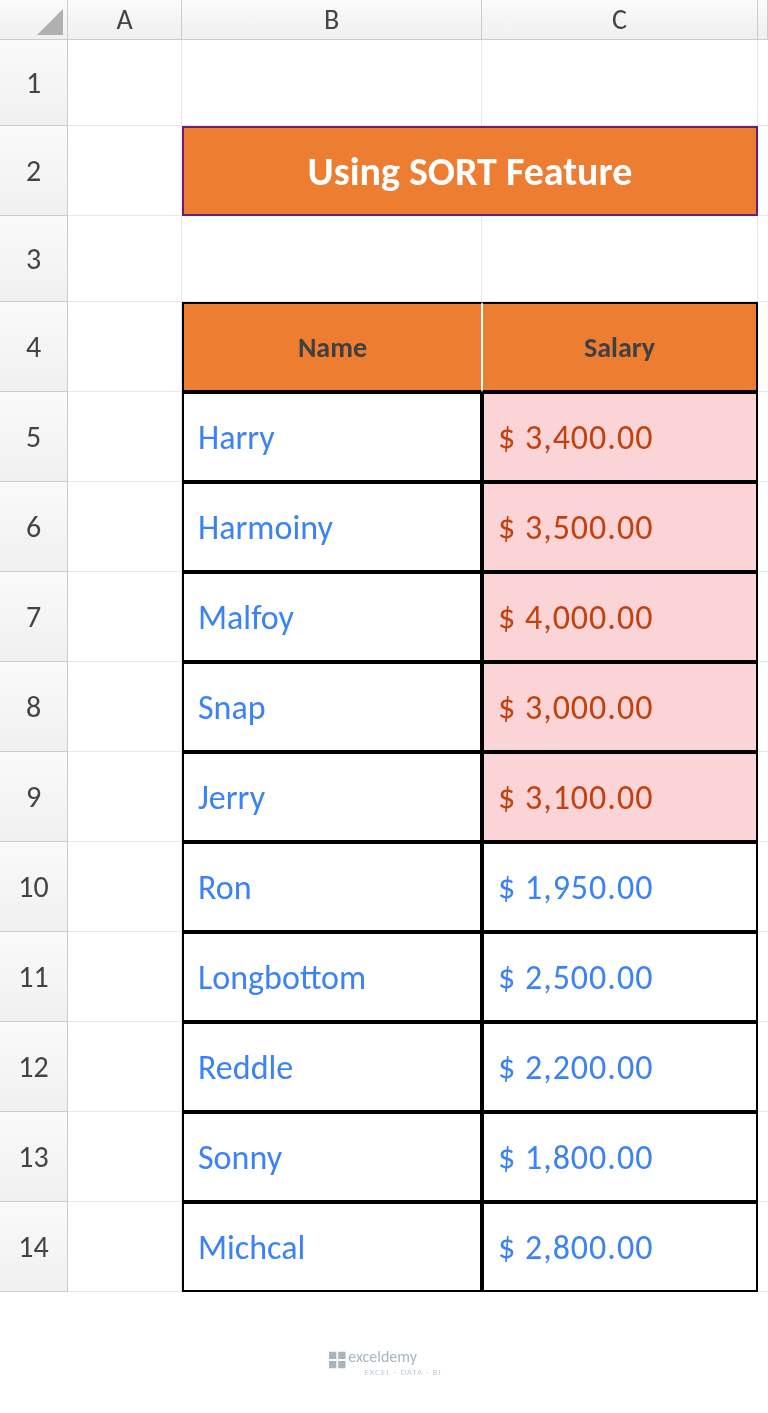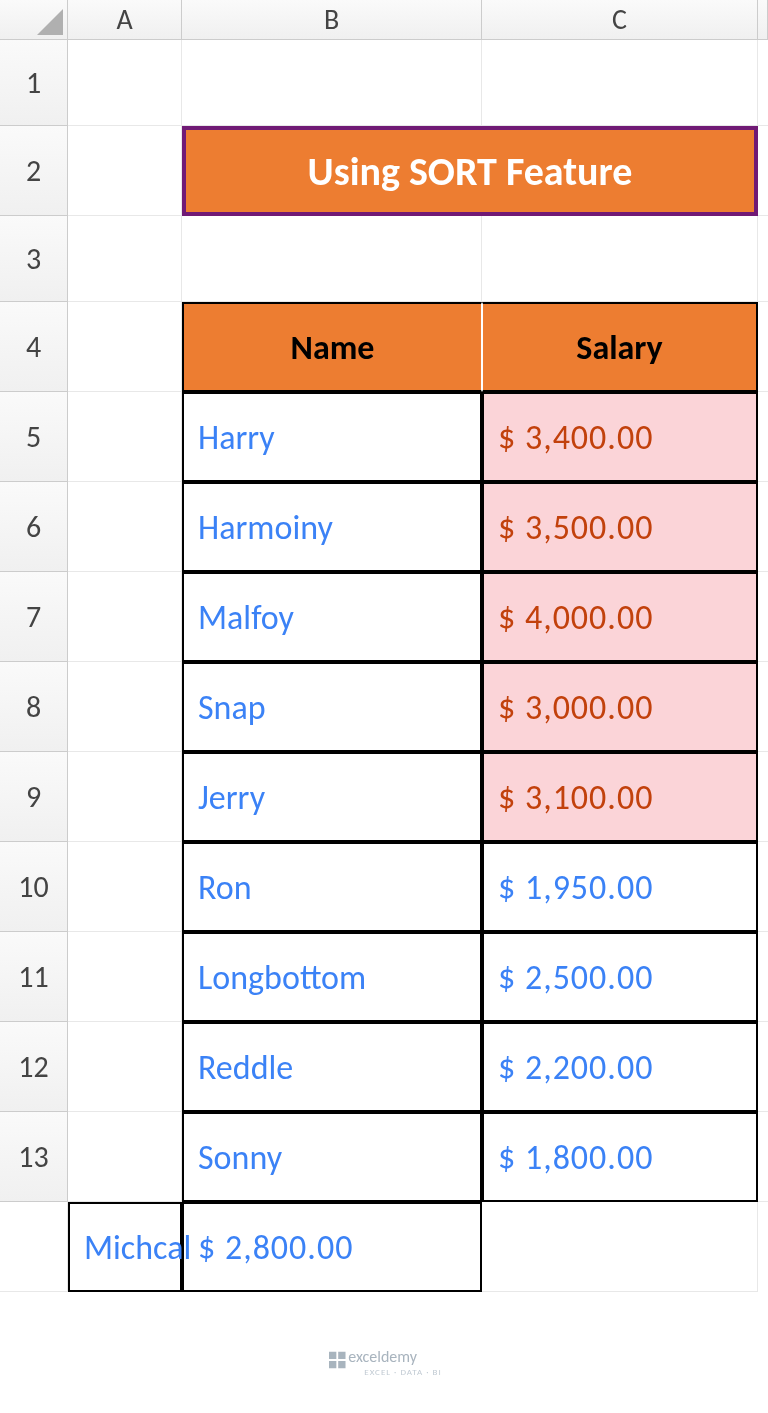--- a/index.html
+++ b/index.html
@@ -53,29 +53,29 @@
     border-bottom: 1px solid #e8e8e8;
     display:flex;align-items:center;
     font-size:32px;
     padding:0 10px;
   }
   .title {
     background:#ed7d31;
     color:#fff;
     font-weight:700;
     font-size:40px;
-    border:4px solid #701a75;
+    border:2px solid #701a75;
     display:flex;align-items:center;justify-content:center;
     padding:16px;
   }
   .thead {
     background:#ed7d31;
-    color:#000000;
+    color:#404040;
     font-weight:700;
-    font-size:34px;
+    font-size:28px;
     border:2px solid #000;
     display:flex;align-items:center;justify-content:center;
     padding:0;
   }
   .thead-left { border-right:1px solid #fff; }
   .thead-right { border-left:1px solid #fff; }
   .data {
     border:2px solid #000;
     font-size:34px;
     color:#3b82f6;
@@ -181,20 +181,21 @@
   <div class="cell data data-name" data-name="data-name-7">Reddle</div>
   <div class="cell data data-salary" data-name="data-salary-7">$ 2,200.00</div>
   <div class="cell" data-name="cell-edge-12"></div>
 
   <div class="rowhdr" data-name="row-header-13">13</div>
   <div class="cell" data-name="cell-a13"></div>
   <div class="cell data data-name" data-name="data-name-8">Sonny</div>
   <div class="cell data data-salary" data-name="data-salary-8">$ 1,800.00</div>
   <div class="cell" data-name="cell-edge-13"></div>
 
+  <div class="rowhdr" data-name="row-header-14">14</div>
   <div class="cell" data-name="cell-a14"></div>
   <div class="cell data data-name" data-name="data-name-9">Michcal</div>
   <div class="cell data data-salary" data-name="data-salary-9">$ 2,800.00</div>
   <div class="cell" data-name="cell-edge-14"></div>
 
 </div>
 
 <div class="watermark" data-name="watermark">
   <span data-name="watermark-logo-icon">
     <svg viewBox="0 0 24 24">

